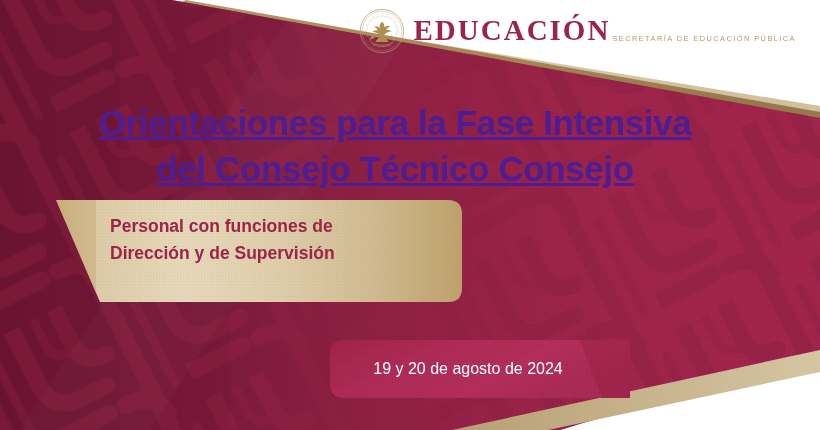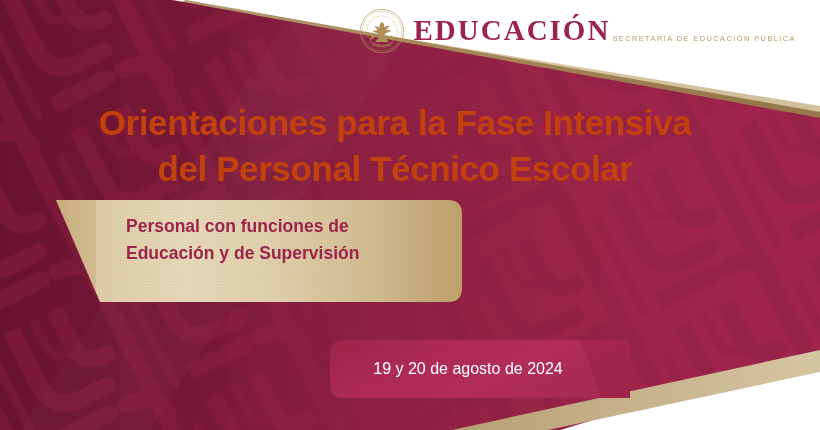--- a/index.html
+++ b/index.html
@@ -46,39 +46,40 @@
 
   
   #title-block {
     position:absolute;
     left:0; top:100px;
     width:790px;
     text-align:center;
     z-index:5;
   }
   .title-line {
-    color:#c2410c;
+    color:#4c1d95;
     font-size:35px;
     font-weight:bold;
     line-height:1.30;
     letter-spacing:-0.4px;
     white-space:nowrap;
+    text-decoration:underline;
   }
 
   
   #audience-box {
     position:absolute;
     left:42px; top:200px;
     width:420px; height:102px;
     z-index:5;
   }
   #audience-shape { position:absolute; inset:0; width:420px; height:102px; }
   #audience-text {
     position:absolute;
-    left:84px; top:13px;
+    left:68px; top:13px;
     width:340px;
     z-index:2;
   }
   .aud-line {
     color:#9d2449;
     font-size:17.5px;
     font-weight:bold;
     line-height:1.52;
     white-space:nowrap;
   }
@@ -231,21 +232,21 @@
       </g>
     </svg>
     <div id="logo-text">
       <div id="edu-word">EDUCACIÓN</div>
       <div id="edu-sub">SECRETARÍA DE EDUCACIÓN PÚBLICA</div>
     </div>
   </div>
 
   <div id="title-block">
     <div class="title-line">Orientaciones para la Fase Intensiva</div>
-    <div class="title-line">del Personal Técnico Escolar</div>
+    <div class="title-line">del Consejo Técnico Consejo</div>
   </div>
 
   <div id="audience-box">
     <svg id="audience-shape" viewBox="0 0 420 102" preserveAspectRatio="none">
       <defs>
         <linearGradient id="gradAud" x1="0" y1="0" x2="1" y2="0">
           <stop offset="0%" stop-color="#c9ad78"></stop>
           <stop offset="12%" stop-color="#ddcba7"></stop>
           <stop offset="34%" stop-color="#e6d9bb"></stop>
           <stop offset="58%" stop-color="#decdaa"></stop>
@@ -260,21 +261,21 @@
         </clipPath>
       </defs>
       <g clip-path="url(#audClip)">
         <rect x="0" y="0" width="420" height="102" fill="url(#gradAud)"></rect>
         <rect x="0" y="0" width="420" height="102" fill="url(#audDots)"></rect>
         <rect x="0" y="0" width="54" height="102" fill="#c3a672" opacity="0.45"></rect>
       </g>
     </svg>
     <div id="audience-text">
       <div class="aud-line">Personal con funciones de</div>
-      <div class="aud-line">Educación y de Supervisión</div>
+      <div class="aud-line">Dirección y de Supervisión</div>
     </div>
   </div>
 
   <div id="date-box">
     <svg id="date-shape" viewBox="0 0 300 58" preserveAspectRatio="none">
       <defs>
         <linearGradient id="gradDate" x1="0" y1="0" x2="1" y2="0.4">
           <stop offset="0%" stop-color="#9e2349"></stop>
           <stop offset="35%" stop-color="#ad2b56"></stop>
           <stop offset="70%" stop-color="#b32e5a"></stop>

